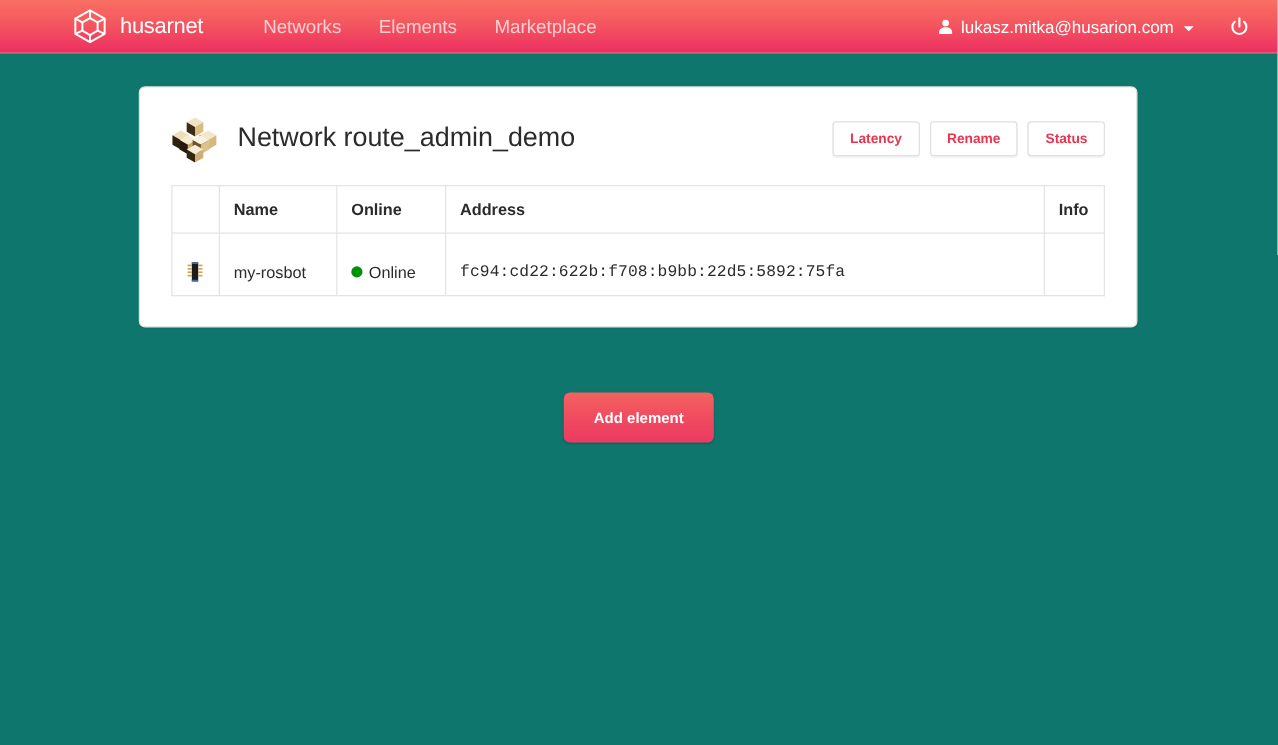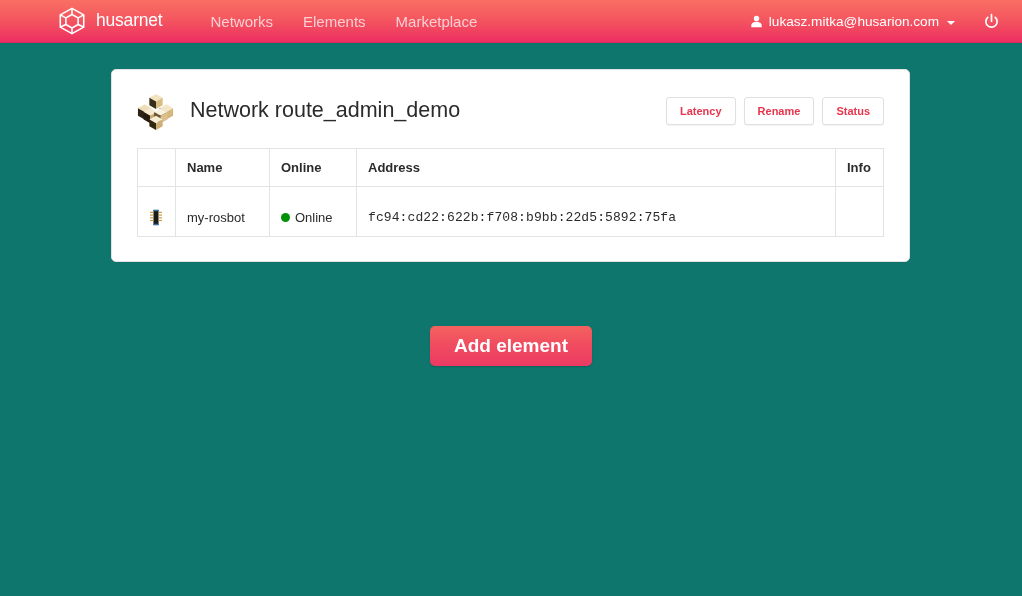--- a/index.html
+++ b/index.html
@@ -196,28 +196,27 @@
     left: 0; right: 0;
     top: 271px;
     display: flex;
     justify-content: center;
   }
   .btn-add {
     background: linear-gradient(180deg, #f4625f 0%, #f04a60 52%, #ec3a63 100%);
     border: none;
     border-radius: 5px;
     color: #ffffff;
-    font-size: 19px;
+    font-size: 12px;
     font-weight: 700;
     padding: 11px 24px;
     line-height: 18px;
     cursor: pointer;
     box-shadow: 0 1px 2px rgba(0,0,0,0.18);
     font-family: "Liberation Sans", sans-serif;
-    margin-top: 12px;
   }
 </style>
 </head>
 <body>
 
 <div class="navbar">
 
   <a class="brand" href="#">
     <span>
       <svg class="brand-logo" viewBox="0 0 32 32" fill="none" stroke="#ffffff" stroke-width="1.7" stroke-linejoin="round">

